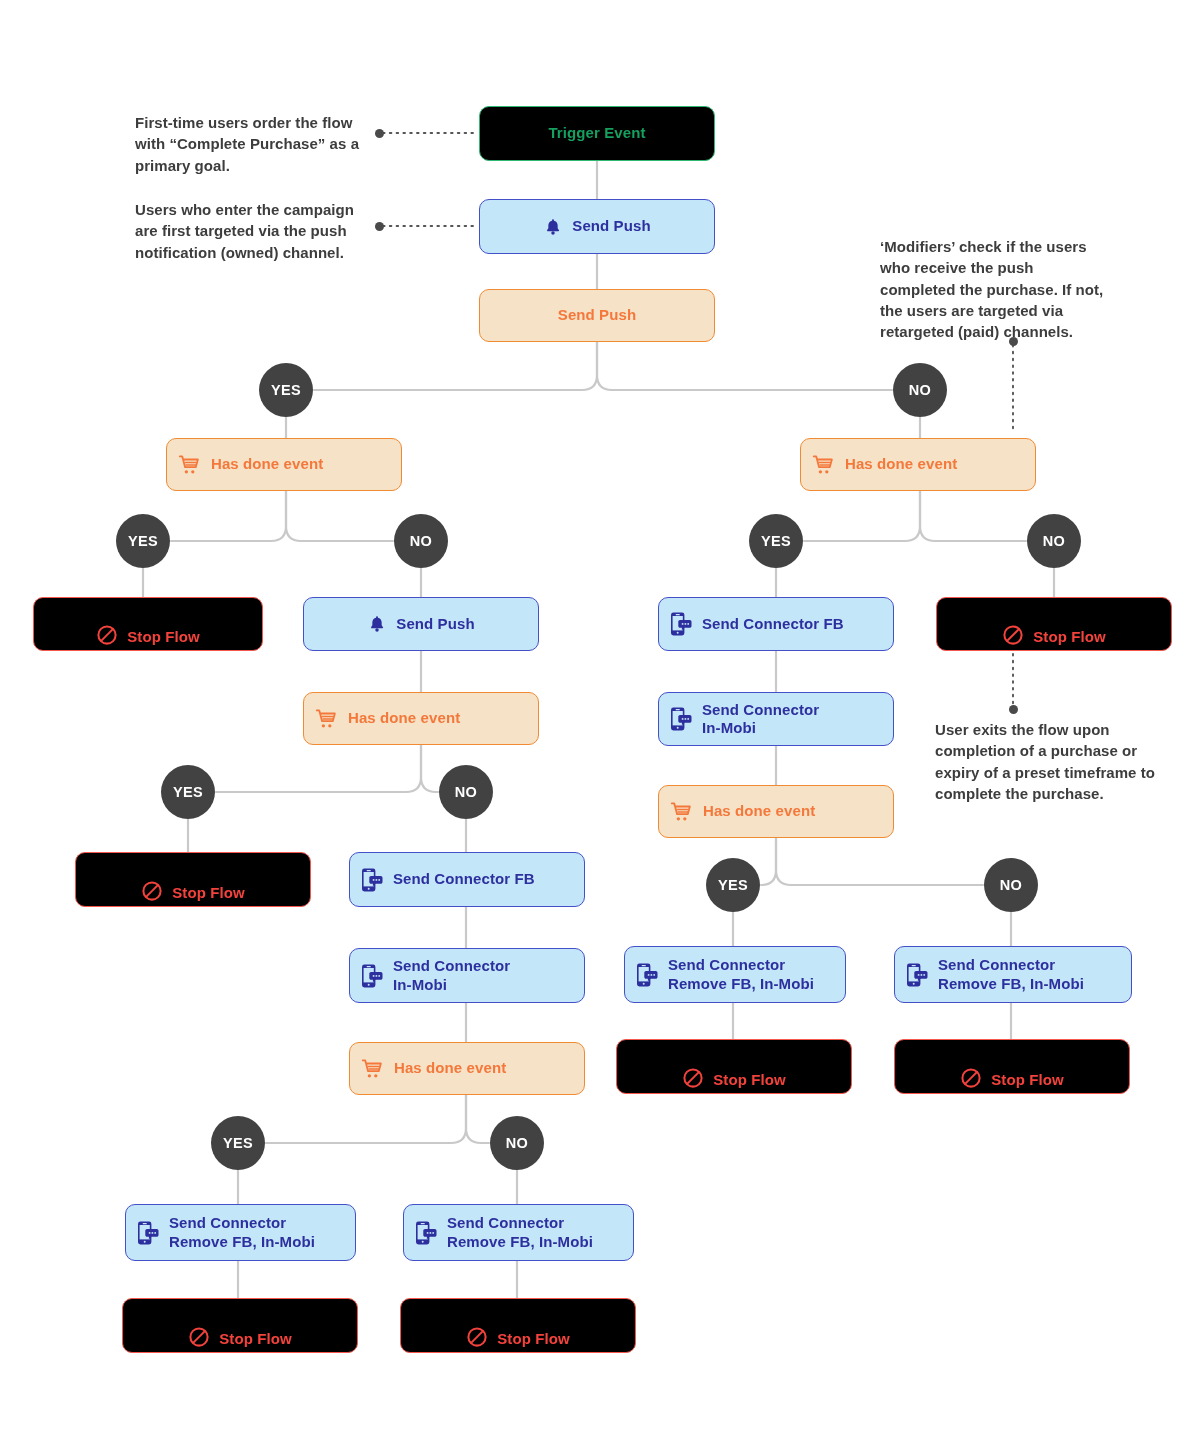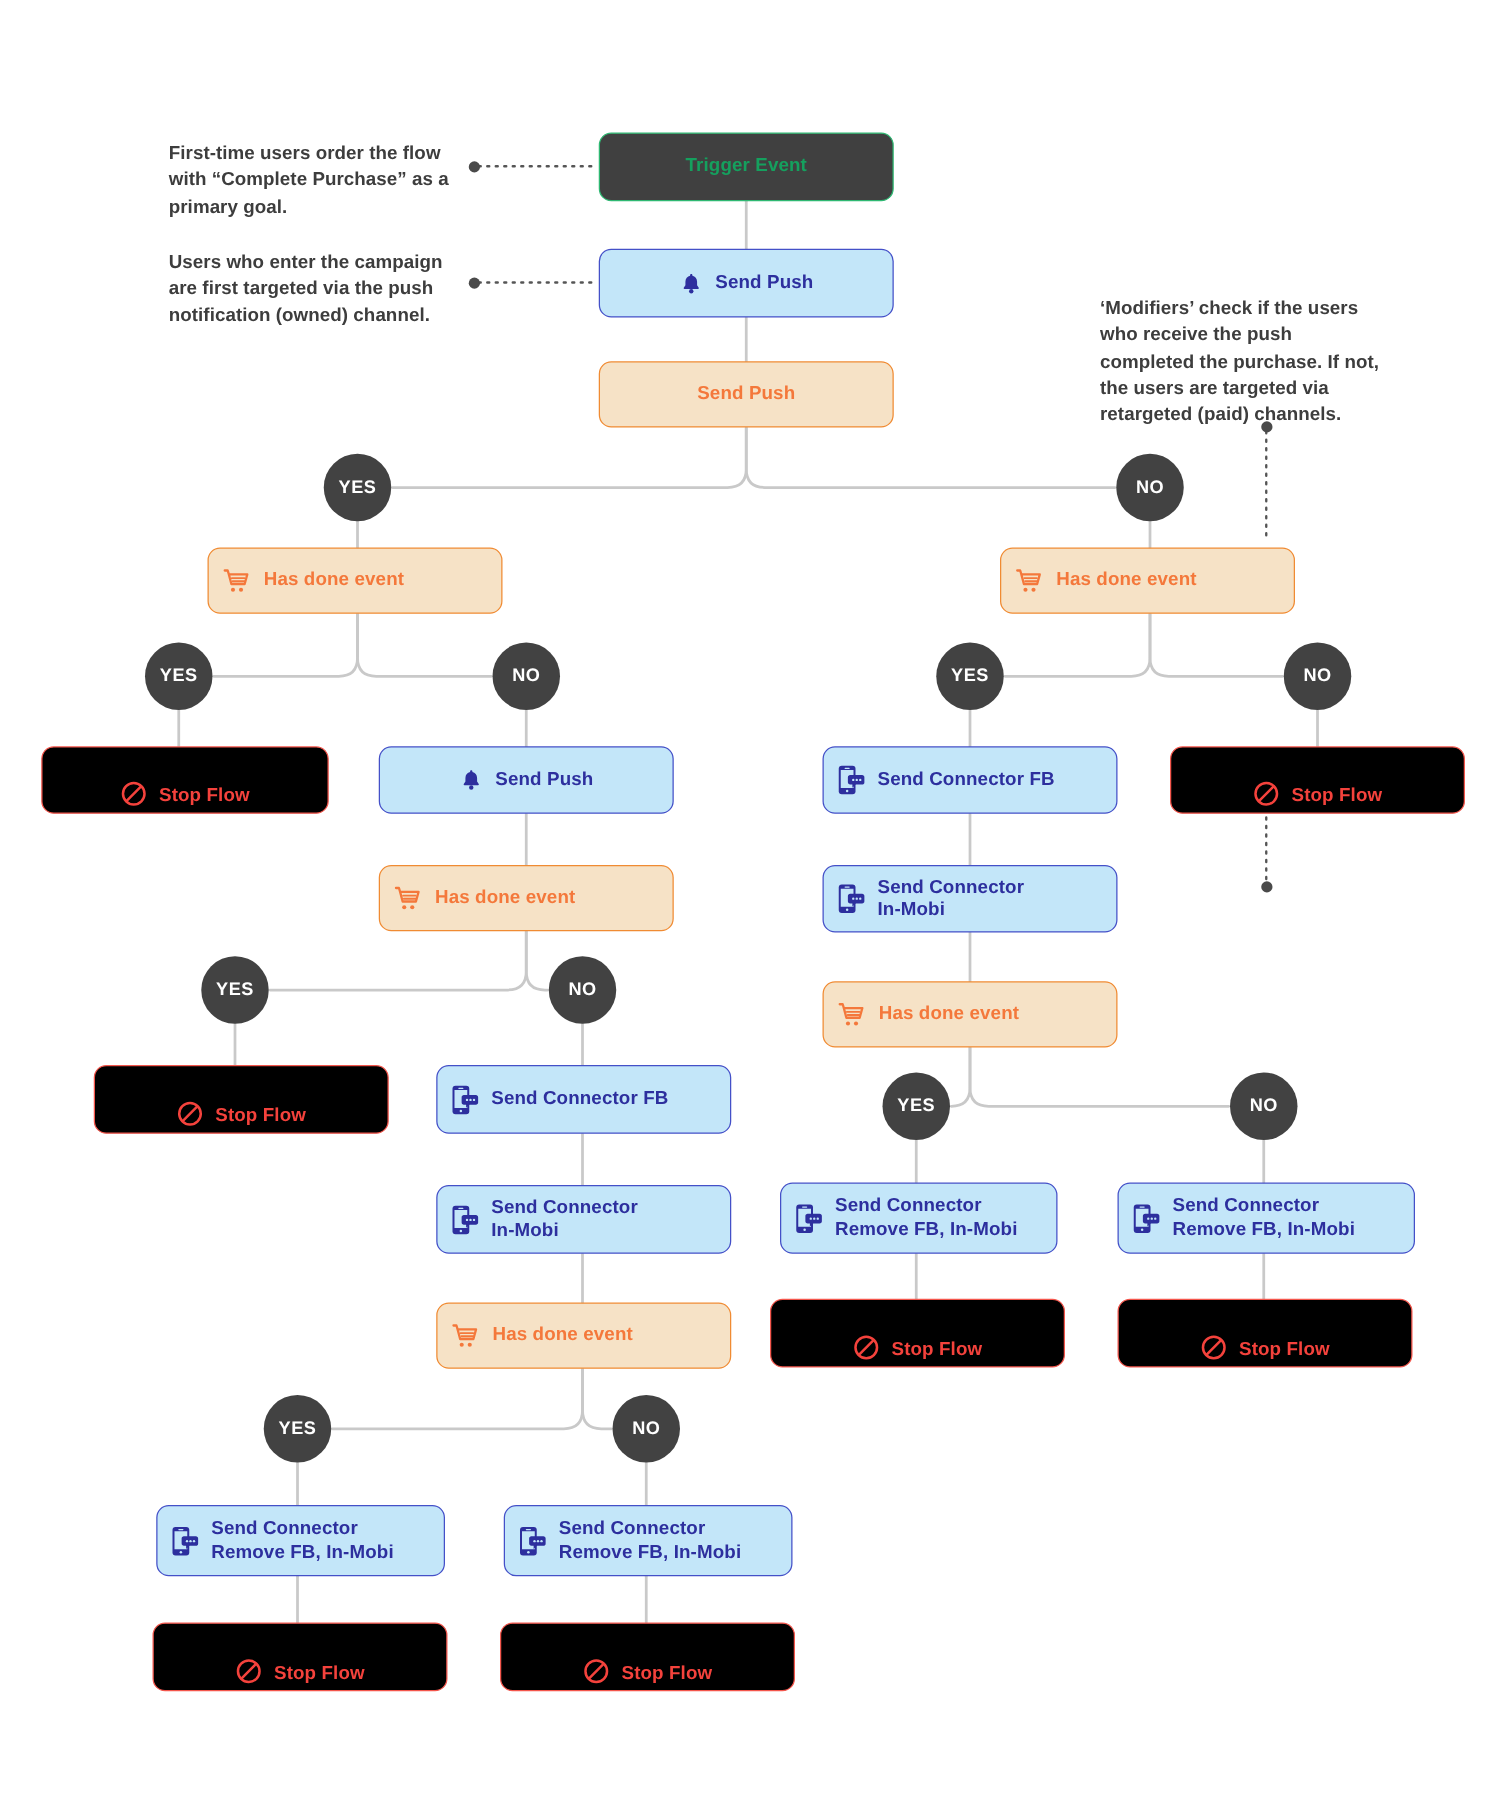--- a/index.html
+++ b/index.html
@@ -29,21 +29,21 @@
     font-size:15px;
     font-weight:700;
     letter-spacing:.1px;
     line-height:1.22;
     text-align:center;
     padding:4px 10px;
     z-index:3;
   }
   .node .lbl{white-space:pre-line;}
 
-  .n-green{background:#404040;border-color:#2eb872;color:#15a05e;}
+  .n-green{background:#000000;border-color:#2eb872;color:#15a05e;}
   .n-blue {background:#c3e6f9;border-color:#4450c8;color:#2d2f9e;}
   .n-orange{background:#f6e2c6;border-color:#f08b33;color:#f4783b;}
   .n-red  {background:#000000;border-color:#f4564c;color:#f4423c;align-items:flex-end;}
 
   
   .node.ic{justify-content:flex-start;text-align:left;}
 
   
   .pill{
     position:absolute;
@@ -141,20 +141,21 @@
       <path d="M383,133 L478,133"></path>
       <path d="M383,226 L478,226"></path>
       <path d="M1013,345 L1013,432"></path>
       <path d="M1013,654 L1013,712"></path>
     </g>
   </svg>
 
   <div class="note" style="left:135px;top:112px;width:232px;">First-time users order the flow with “Complete Purchase” as a primary goal.</div>
   <div class="note r" style="left:880px;top:236px;width:230px;">‘Modifiers’ check if the users who receive the push completed the purchase. If not, the users are targeted via retargeted (paid) channels.</div>
   <div class="note" style="left:135px;top:199px;width:238px;">Users who enter the campaign are first targeted via the push notification (owned) channel.</div>
+  <div class="note r" style="left:935px;top:719px;width:240px;">User exits the flow upon completion of a purchase or expiry of a preset timeframe to complete the purchase.</div>
 
   <div class="dot" style="left:375px;top:129px;"></div>
   <div class="dot" style="left:375px;top:222px;"></div>
   <div class="dot" style="left:1009px;top:337px;"></div>
   <div class="dot" style="left:1009px;top:705px;"></div>
 
   <div class="node n-green ctr" style="left:479px;top:106px;width:236px;height:55px;">
     <span class="lbl">Trigger Event</span>
   </div>
 

